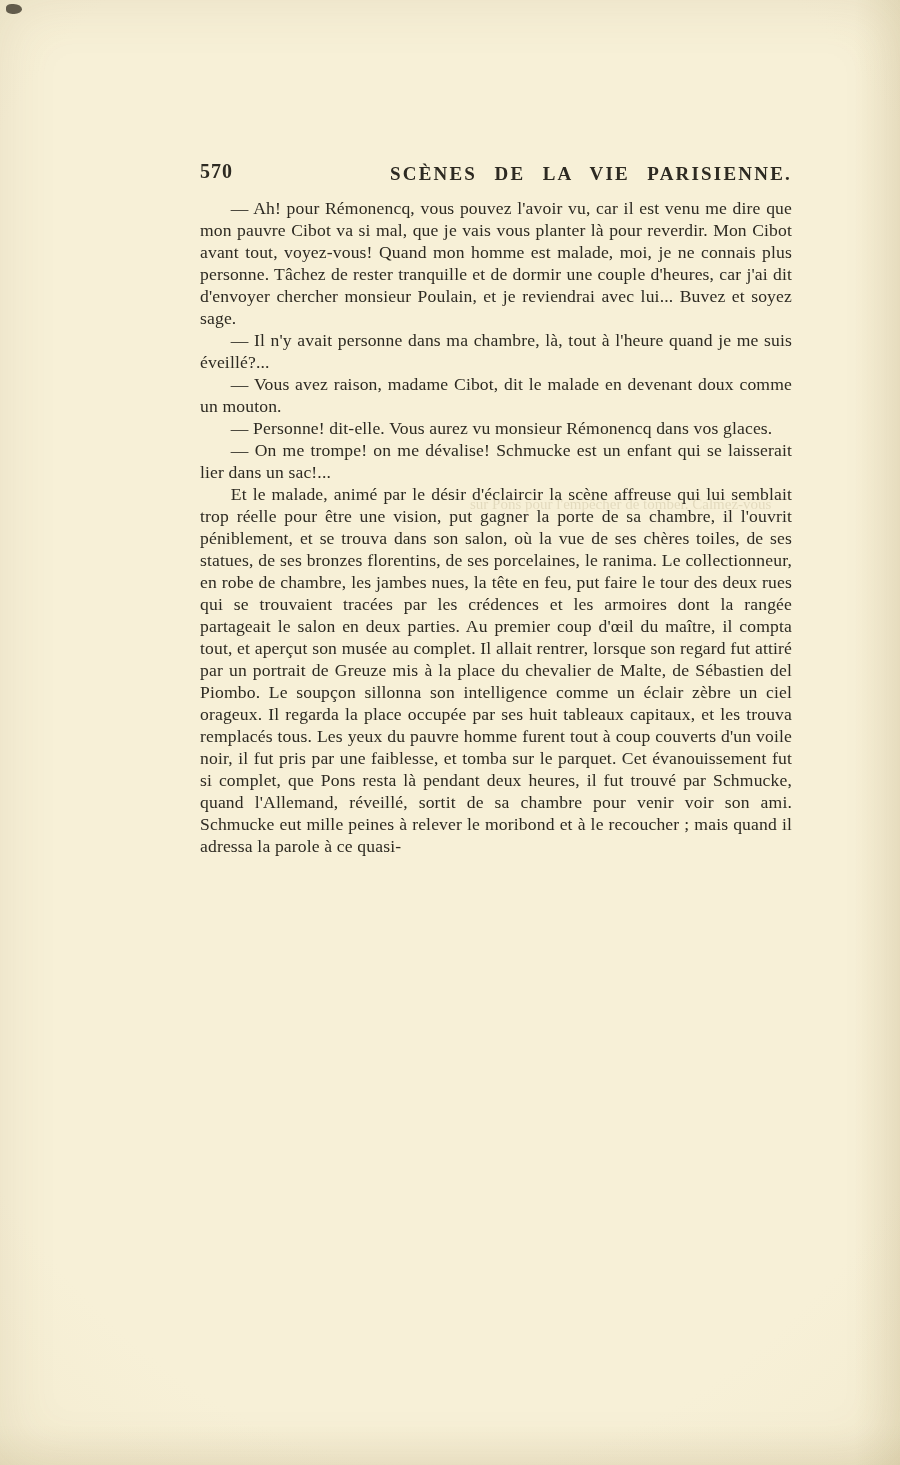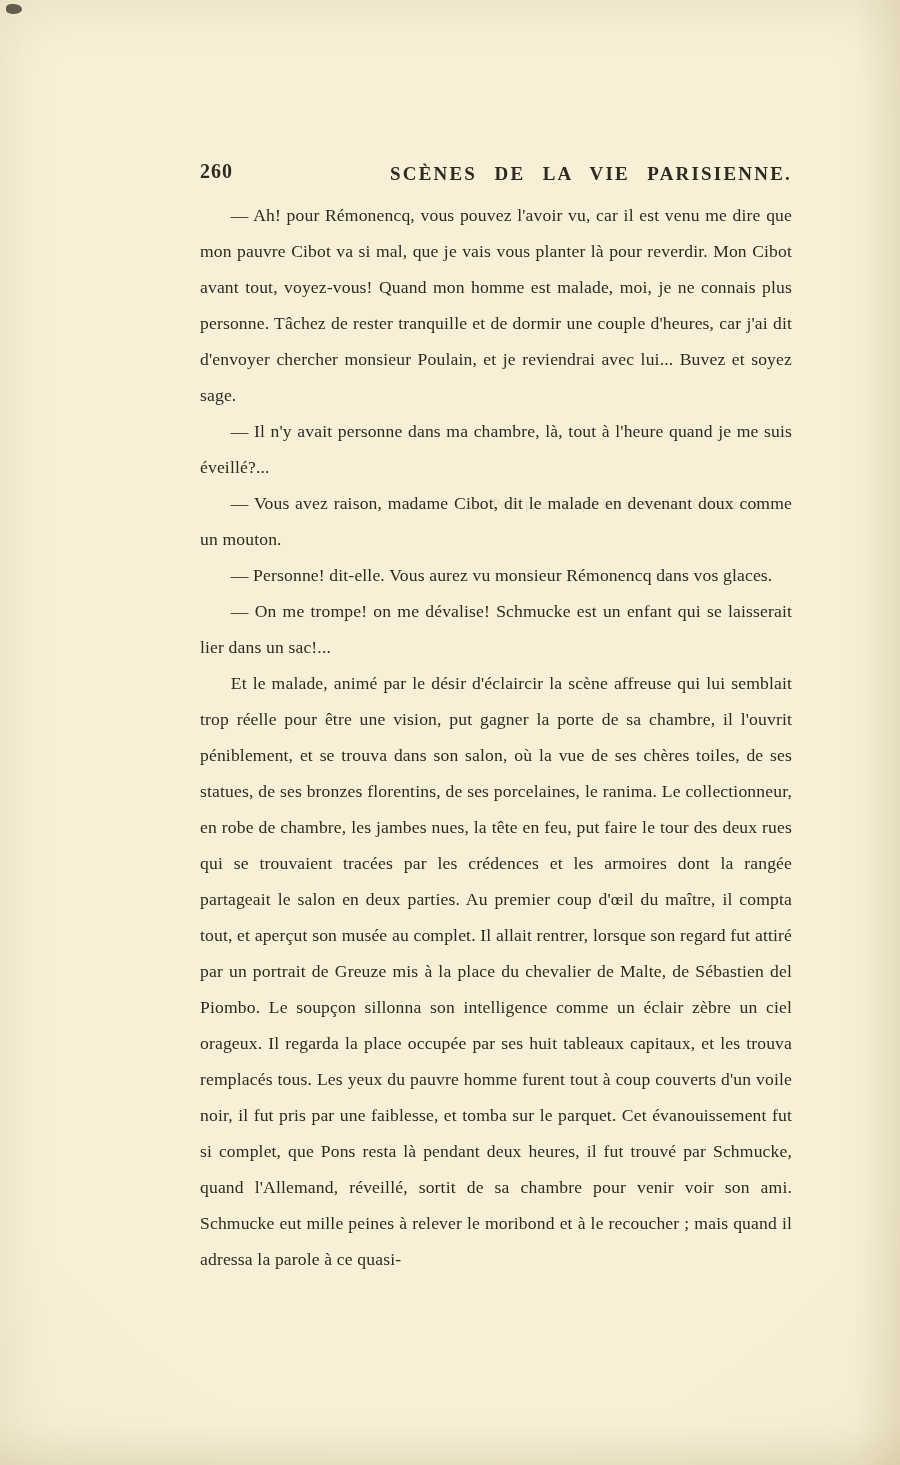--- a/index.html
+++ b/index.html
@@ -76,21 +76,21 @@
     word-spacing: 0.55em;
   }
 
   .text-block {
     position: absolute;
     top: 197px;
     left: 200px;
     width: 592px;
     text-align: justify;
     font-size: 17.6px;
-    line-height: 36px;
+    line-height: 22px;
     letter-spacing: 0.15px;
   }
   .text-block p {
     margin: 0;
     padding: 0;
     text-indent: 1.75em;
   }
 
   .bleedthrough {
     position: absolute;
@@ -111,21 +111,21 @@
 
 <div class="page">
 
   <div class="scan-speck"></div>
   <div class="edge-shade-right"></div>
   <div class="edge-shade-bottom"></div>
 
   <div class="bleedthrough">sur Pons pour l'empêcher de tomber. Calmez-vous</div>
 
   <div class="page-header">
-    <span class="page-number">260</span>
+    <span class="page-number">570</span>
     <span class="running-title">SCÈNES DE LA VIE PARISIENNE.</span>
   </div>
 
   <div class="text-block">
       <p>— Ah! pour Rémonencq, vous pouvez l'avoir vu, car il est venu me dire que mon pauvre Cibot va si mal, que je vais vous planter là pour reverdir. Mon Cibot avant tout, voyez-vous! Quand mon homme est malade, moi, je ne connais plus personne. Tâchez de rester tranquille et de dormir une couple d'heures, car j'ai dit d'envoyer chercher monsieur Poulain, et je reviendrai avec lui... Buvez et soyez sage.</p>
       <p>— Il n'y avait personne dans ma chambre, là, tout à l'heure quand je me suis éveillé?...</p>
       <p>— Vous avez raison, madame Cibot, dit le malade en devenant doux comme un mouton.</p>
       <p>— Personne! dit-elle. Vous aurez vu monsieur Rémonencq dans vos glaces.</p>
       <p>— On me trompe! on me dévalise! Schmucke est un enfant qui se laisserait lier dans un sac!...</p>
       <p>Et le malade, animé par le désir d'éclaircir la scène affreuse qui lui semblait trop réelle pour être une vision, put gagner la porte de sa chambre, il l'ouvrit péniblement, et se trouva dans son salon, où la vue de ses chères toiles, de ses statues, de ses bronzes florentins, de ses porcelaines, le ranima. Le collectionneur, en robe de chambre, les jambes nues, la tête en feu, put faire le tour des deux rues qui se trouvaient tracées par les crédences et les armoires dont la rangée partageait le salon en deux parties. Au premier coup d'œil du maître, il compta tout, et aperçut son musée au complet. Il allait rentrer, lorsque son regard fut attiré par un portrait de Greuze mis à la place du chevalier de Malte, de Sébastien del Piombo. Le soupçon sillonna son intelligence comme un éclair zèbre un ciel orageux. Il regarda la place occupée par ses huit tableaux capitaux, et les trouva remplacés tous. Les yeux du pauvre homme furent tout à coup couverts d'un voile noir, il fut pris par une faiblesse, et tomba sur le parquet. Cet évanouissement fut si complet, que Pons resta là pendant deux heures, il fut trouvé par Schmucke, quand l'Allemand, réveillé, sortit de sa chambre pour venir voir son ami. Schmucke eut mille peines à relever le moribond et à le recoucher ; mais quand il adressa la parole à ce quasi-</p>

